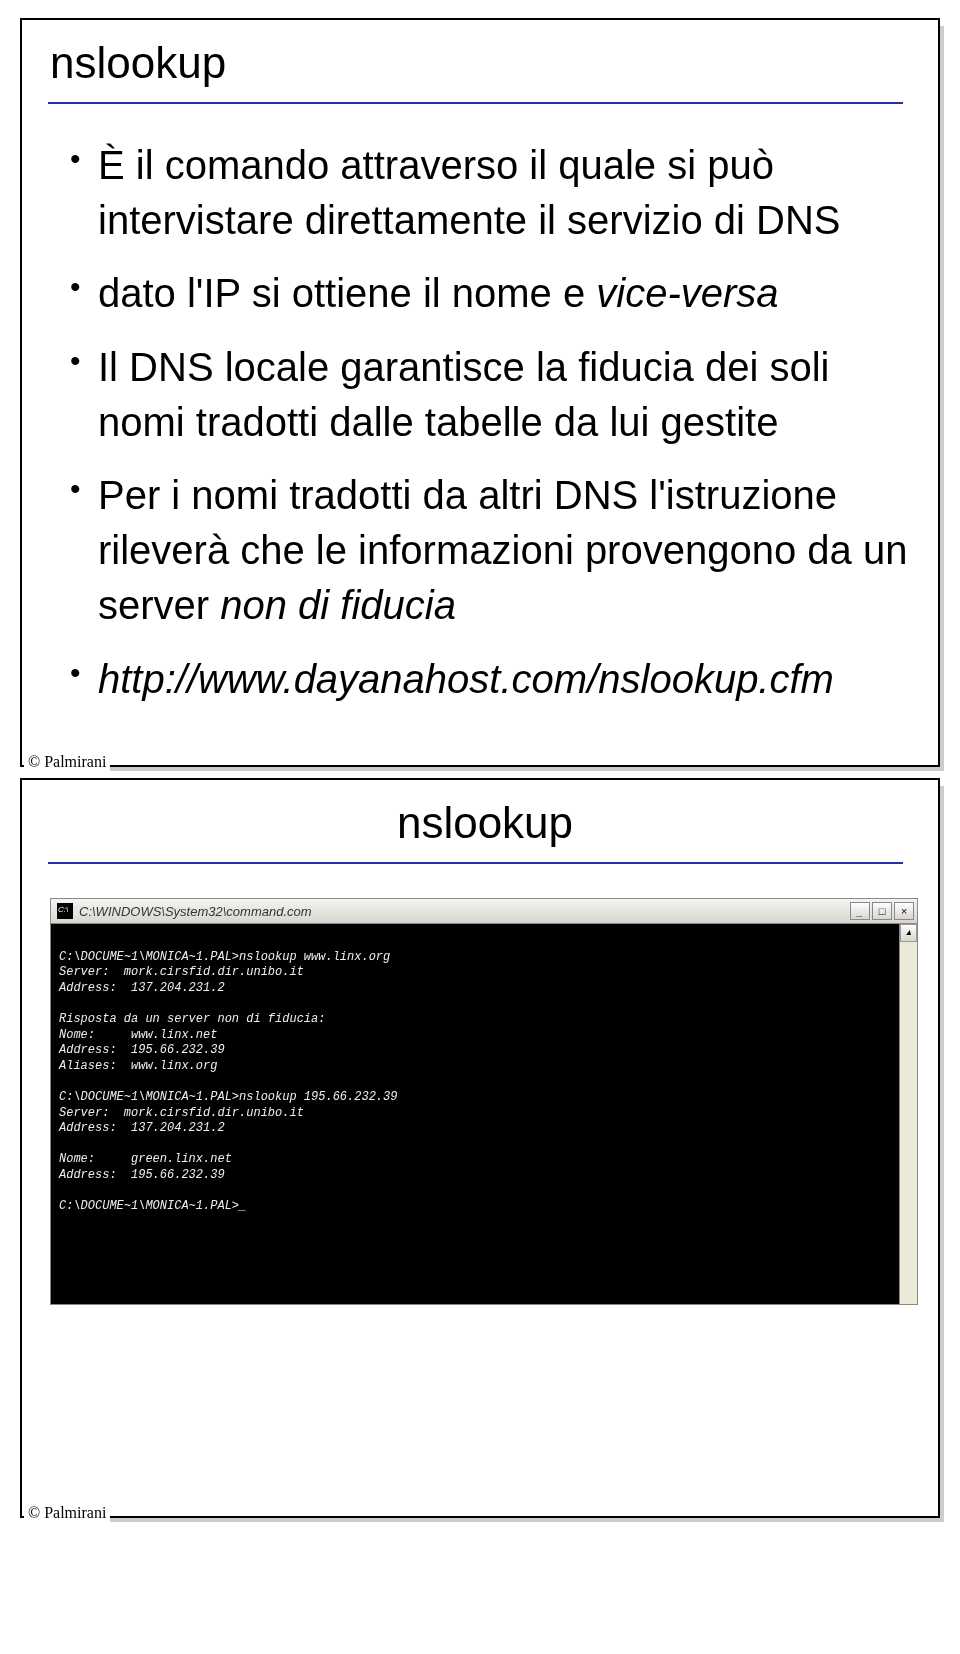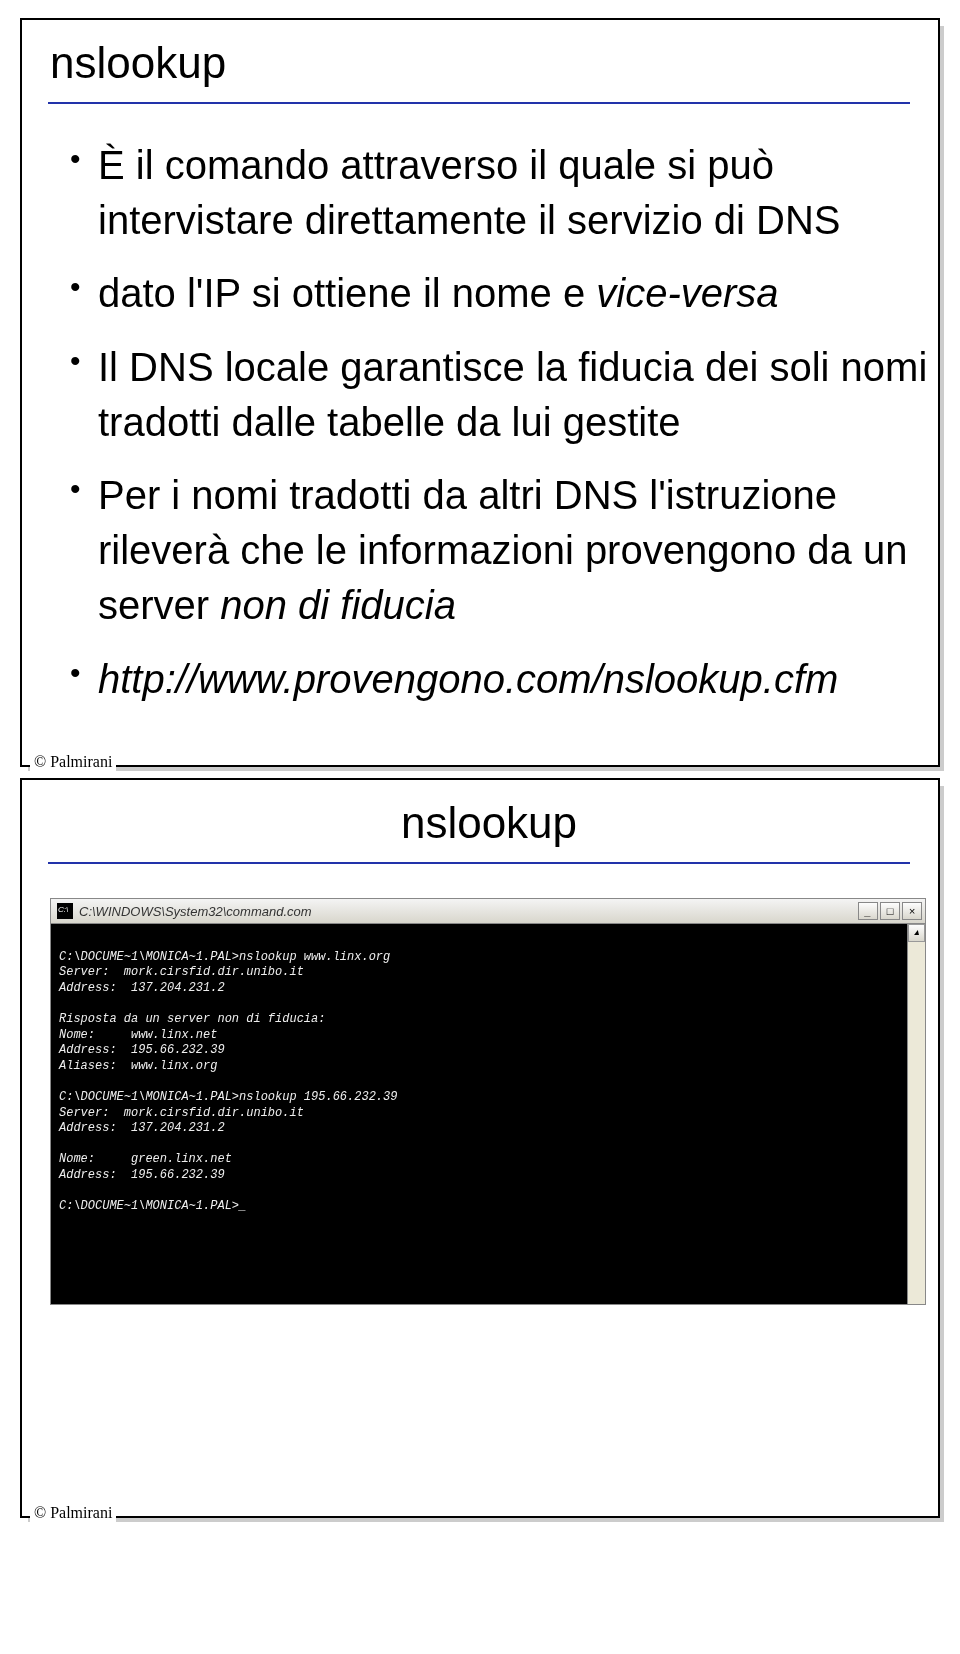--- a/index.html
+++ b/index.html
@@ -13,21 +13,21 @@
   .slide {
     position: relative;
     width: 920px;
     margin: 0 auto;
     padding: 18px 0 10px 0;
   }
   .slide1 { height: 760px; }
   .slide2 { height: 860px; }
   .slide-inner {
     border: 2px solid #000;
-    padding: 14px 10px 40px 26px;
+    padding: 14px 18px 40px 26px;
     min-height: 620px;
     position: relative;
     box-shadow: 6px 6px 0 -2px #ccc;
     background: #fff;
   }
   .title {
     font-size: 44px;
     font-weight: normal;
     color: #000;
     margin: 4px 0 14px 2px;
@@ -54,21 +54,21 @@
     content: "•";
     position: absolute;
     left: 0;
     top: 0;
     font-size: 30px;
   }
   .italic { font-style: italic; }
   .copyright {
     position: absolute;
     bottom: -6px;
-    left: 8px;
+    left: 2px;
     font-size: 16px;
     font-family: "Times New Roman", serif;
     background: #fff;
     padding: 0 4px;
   }
   
   .term-wrap {
     margin: 6px 2px 0 2px;
     font-style: italic;
   }
@@ -147,21 +147,21 @@
 
 <div class="slide slide1">
   <div class="slide-inner">
     <div class="title">nslookup</div>
     <hr class="title-rule">
     <ul class="bullets">
       <li><span>È il comando attraverso il quale si può intervistare direttamente il servizio di DNS</span></li>
       <li><span>dato l'IP si ottiene il nome e </span><span class="italic">vice-versa</span></li>
       <li><span>Il DNS locale garantisce la fiducia dei soli nomi tradotti dalle tabelle da lui gestite</span></li>
       <li><span>Per i nomi tradotti da altri DNS l'istruzione rileverà che le informazioni provengono da un server </span><span class="italic">non di fiducia</span></li>
-      <li><span class="italic">http://www.provengono.com/nslookup.cfm</span></li>
+      <li><span class="italic">http://www.dayanahost.com/nslookup.cfm</span></li>
     </ul>
     <div class="copyright">© Palmirani</div>
   </div>
 </div>
 
 <div class="slide slide2">
   <div class="slide-inner" style="min-height:740px;">
     <div class="title" style="text-align:center;">nslookup</div>
     <hr class="title-rule">
 

